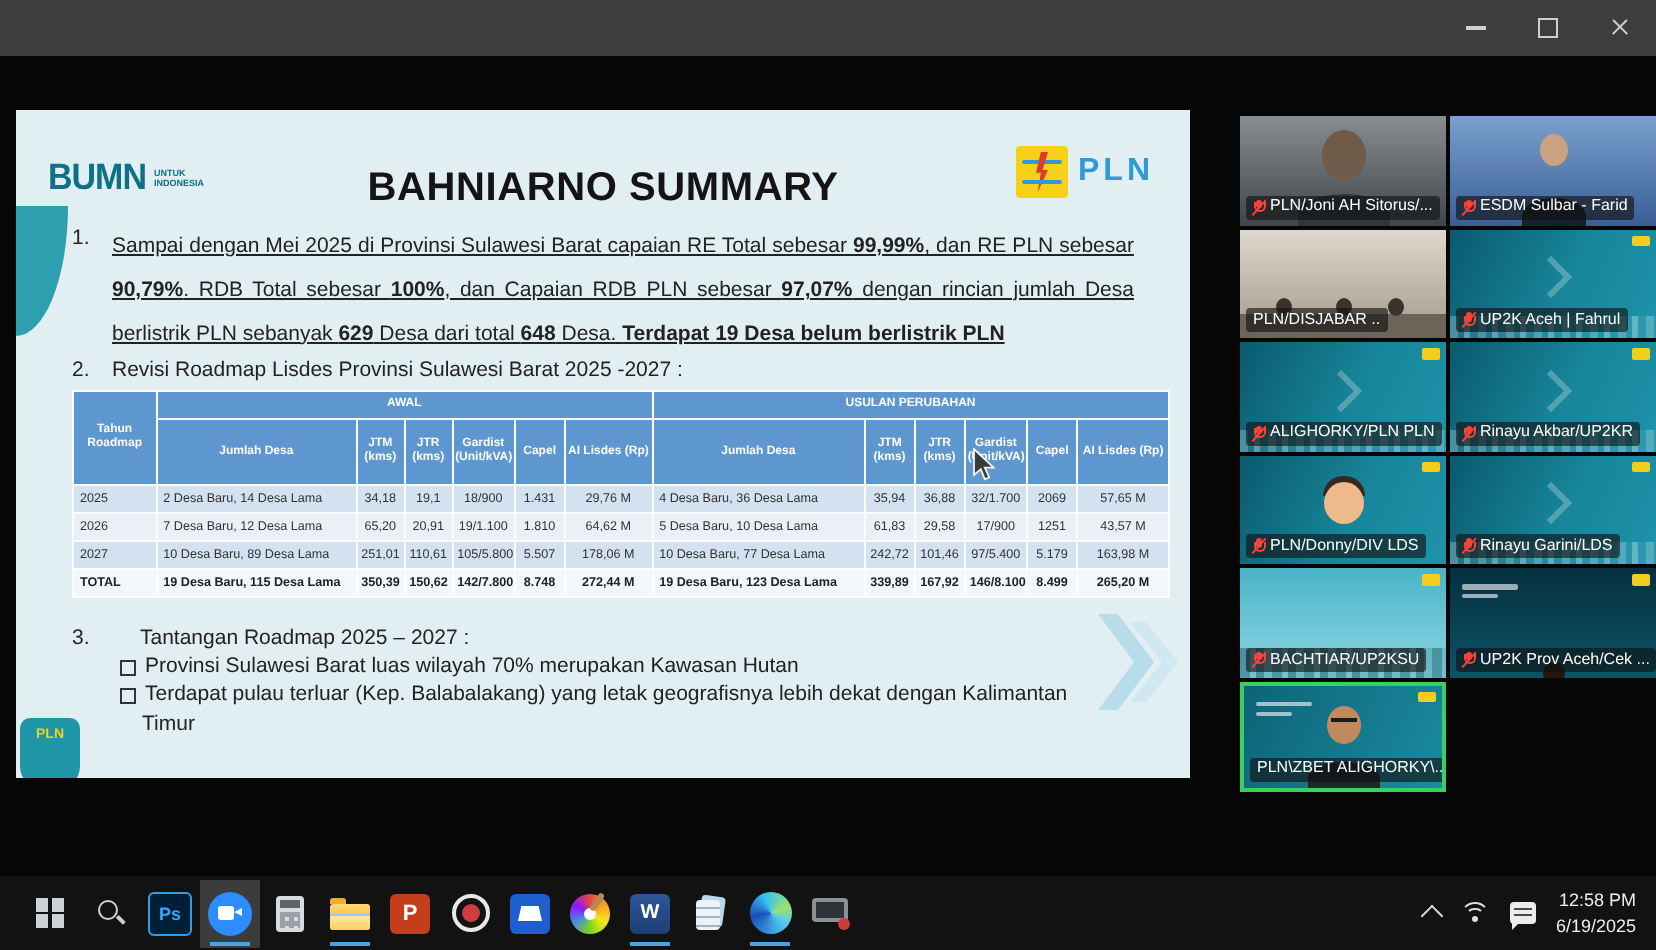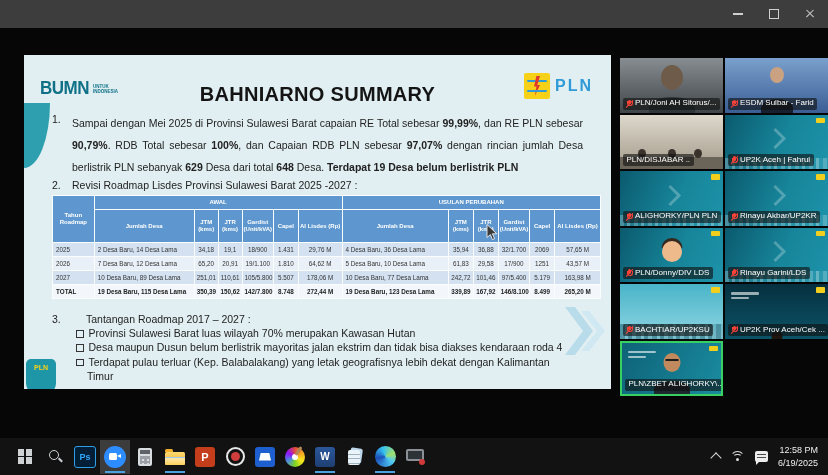--- a/index.html
+++ b/index.html
@@ -12,39 +12,39 @@
   .wc .bar{width:10px;height:1.5px;background:#cfcfcf;}
   .wc .box{width:8px;height:8px;border:1.3px solid #cfcfcf;}
   .wc .x{position:relative;width:10px;height:10px;}
   .wc .x i{position:absolute;left:0;top:4.4px;width:10px;height:1.3px;background:#cfcfcf;}
   .wc .x i:first-child{transform:rotate(45deg);} .wc .x i:last-child{transform:rotate(-45deg);}
 
   
   .stage{position:absolute;top:28px;left:0;width:828px;height:410px;background:#060606;}
 
   
-  .slide{position:absolute;left:24px;top:27px;width:587px;height:334px;background:#e2eff2;overflow:hidden;}
+  .slide{position:absolute;left:8px;top:27px;width:587px;height:334px;background:#e2eff2;overflow:hidden;}
   .wedge{position:absolute;left:0;top:48px;width:26px;height:65px;background:#2d9fae;
     border-bottom-right-radius:100% 100%;}
   .bumn{position:absolute;left:16px;top:24px;display:flex;align-items:center;gap:4px;}
   .bumn .bt{font-size:17px;font-weight:bold;letter-spacing:-0.5px;color:#0e7187;transform:scaleY(1.08);}
   .bumn .tag{font-size:4.5px;line-height:1.2;color:#0e7187;font-weight:bold;width:26px;}
   .slide-title{position:absolute;left:0;right:0;top:28px;text-align:center;font-size:20px;
     font-weight:bold;color:#141414;letter-spacing:0.3px;}
   .plnlogo{position:absolute;right:18px;top:18px;display:flex;align-items:center;gap:5px;}
   .plnlogo .sq{width:26px;height:26px;background:#f7d117;border-radius:2px;position:relative;overflow:hidden;}
   .plnlogo .sq .w1,.plnlogo .sq .w2{position:absolute;left:3px;width:20px;height:2px;background:#2f9ad7;border-radius:2px;}
   .plnlogo .sq .w1{top:7px;} .plnlogo .sq .w2{top:17px;}
   .plnlogo .sq .bolt{position:absolute;left:10px;top:3px;width:6px;height:20px;background:#e03a2f;
     clip-path:polygon(40% 0,100% 0,55% 45%,100% 45%,15% 100%,40% 52%,0 52%);}
   .plnlogo .pt{font-size:16px;font-weight:bold;color:#2f9ad7;letter-spacing:2px;}
 
   .item{position:absolute;left:28px;right:28px;display:flex;color:#222;}
   .item .n{width:20px;flex:0 0 auto;font-size:10.5px;}
-  .item1{top:58px;} .item1 p{margin:0;font-size:10.5px;line-height:2.08;text-align:justify;}
+  .item1{top:58px;} .item1 p{margin:0;font-size:10.5px;line-height:2.08;text-align:justify;text-decoration:underline;}
   .b{font-weight:bold;}
   .item2{top:124px;font-size:10.5px;}
   .i3{position:absolute;left:28px;right:20px;top:257px;font-size:10.5px;line-height:14.2px;color:#222;}
   .i3 .hrow{display:flex;} .i3 .hrow .n{width:34px;flex:0 0 auto;}
   .i3 .brow{display:flex;margin-left:24px;align-items:flex-start;}
   .chk{width:5.5px;height:5.5px;border:1.2px solid #333;margin:4px 5px 0 0;flex:0 0 auto;}
   .i3 .cont{margin-left:35px;}
 
   
   .rtable{position:absolute;left:28px;top:140px;}
@@ -319,29 +319,25 @@
             <td>265,20 M</td>
           </tr>
         </tbody>
       </table>
     </div>
 
 
     <div class="i3">
       <div class="hrow">
         <span class="n">3.</span>
-        <span>Tantangan Roadmap 2017 – 2027 :</span>
+        <span>Tantangan Roadmap 2025 – 2027 :</span>
       </div>
       <div class="brow">
           <span class="chk"></span>
           <span>Provinsi Sulawesi Barat luas wilayah 70% merupakan Kawasan Hutan</span>
-        </div>
-      <div class="brow">
-          <span class="chk"></span>
-          <span>Desa maupun Dusun belum berlistrik mayoritas jalan ekstrim dan tidak bisa diakses kendaraan roda 4</span>
         </div>
       <div class="brow">
           <span class="chk"></span>
           <span>Terdapat pulau terluar (Kep. Balabalakang) yang letak geografisnya lebih dekat dengan Kalimantan</span>
         </div>
       <div class="cont">Timur</div>
     </div>
 
     <div class="shield">
         <span>PLN</span>

